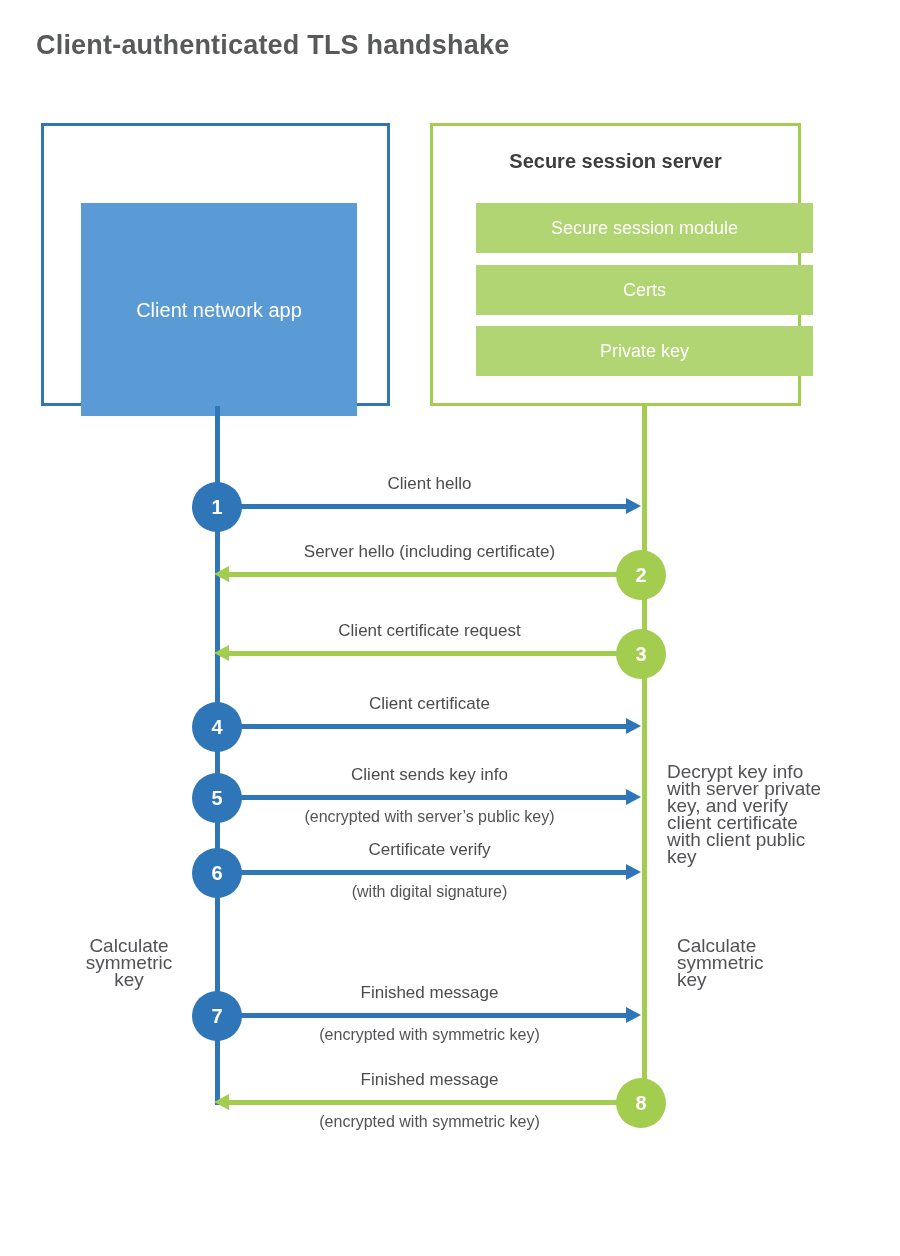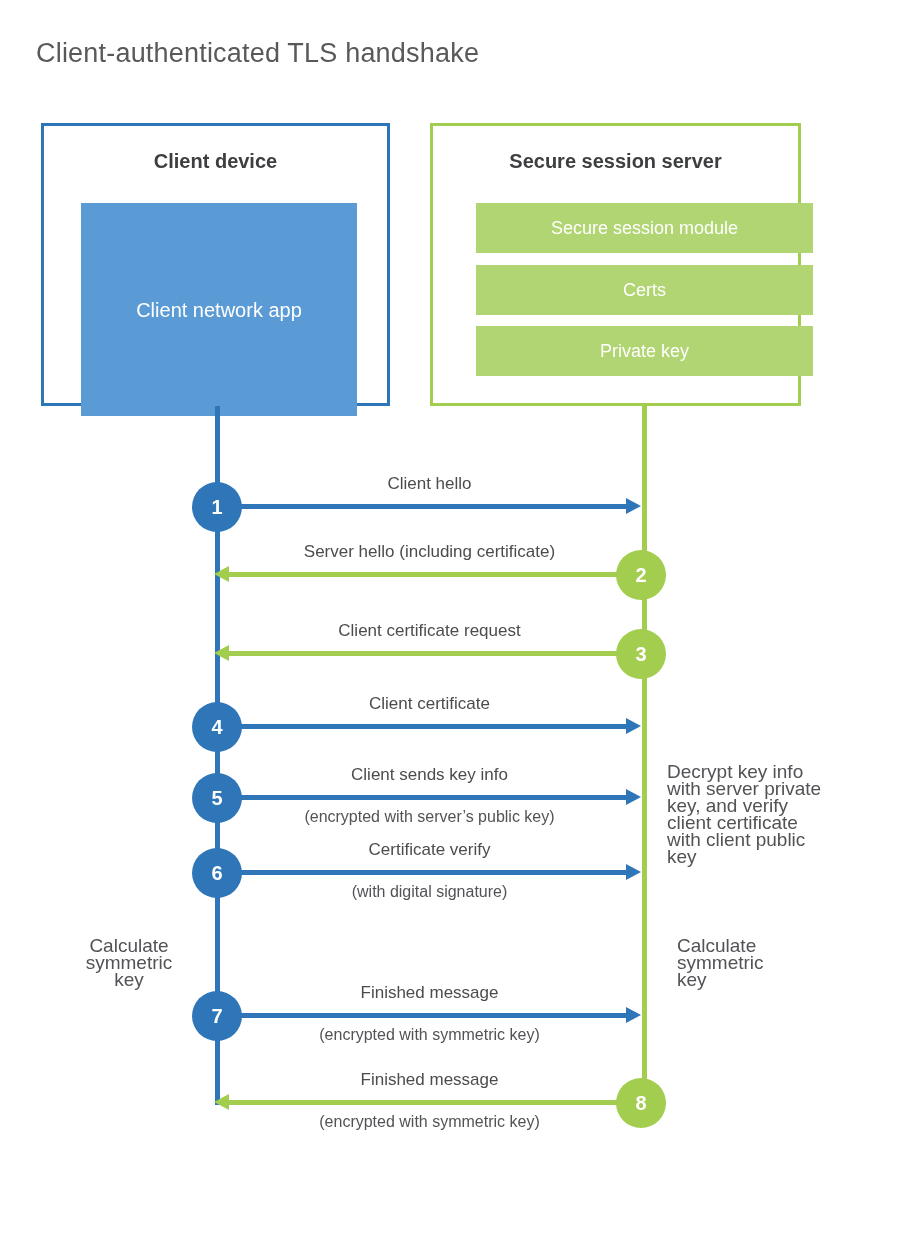--- a/index.html
+++ b/index.html
@@ -13,21 +13,21 @@
     --title:#58595b;
   }
   *{margin:0;padding:0;box-sizing:border-box;}
   html,body{background:#fff;}
   body{
     width:900px;height:1256px;position:relative;overflow:hidden;
     font-family:"Liberation Sans","DejaVu Sans",sans-serif;
   }
   .page-title{
     position:absolute;left:36px;top:30px;
-    font-size:27px;font-weight:400;color:var(--title);letter-spacing:.2px;margin-top:8px;
+    font-size:27px;font-weight:700;color:var(--title);letter-spacing:.2px;
   }
   
   .actor-box{position:absolute;top:123px;height:283px;background:#fff;}
   .client-box{left:41px;width:349px;border:3px solid var(--blue);}
   .server-box{left:430px;width:371px;border:3px solid var(--green);}
   .actor-title{
     position:absolute;left:0;right:0;top:24px;text-align:center;
     font-size:20px;font-weight:700;color:var(--ink);
   }
   .app-box{
@@ -84,21 +84,20 @@
   .note-decrypt{left:667px;top:763px;width:162px;}
   .note-calc-left{left:70px;top:937px;width:118px;text-align:center;}
   .note-calc-right{left:677px;top:937px;width:110px;text-align:left;}
 </style>
 </head>
 <body>
 
 <h1 class="page-title">Client-authenticated TLS handshake</h1>
 
 <div class="actor-box client-box">
-  <div class="actor-title">Client device</div>
   <div class="app-box">
     <span>Client network app</span>
   </div>
 </div>
 
 <div class="actor-box server-box">
   <div class="actor-title">Secure session server</div>
   <div class="module-bar bar-0">Secure session module</div>
   <div class="module-bar bar-2">Private key</div>
   <div class="module-bar bar-1">Certs</div>

